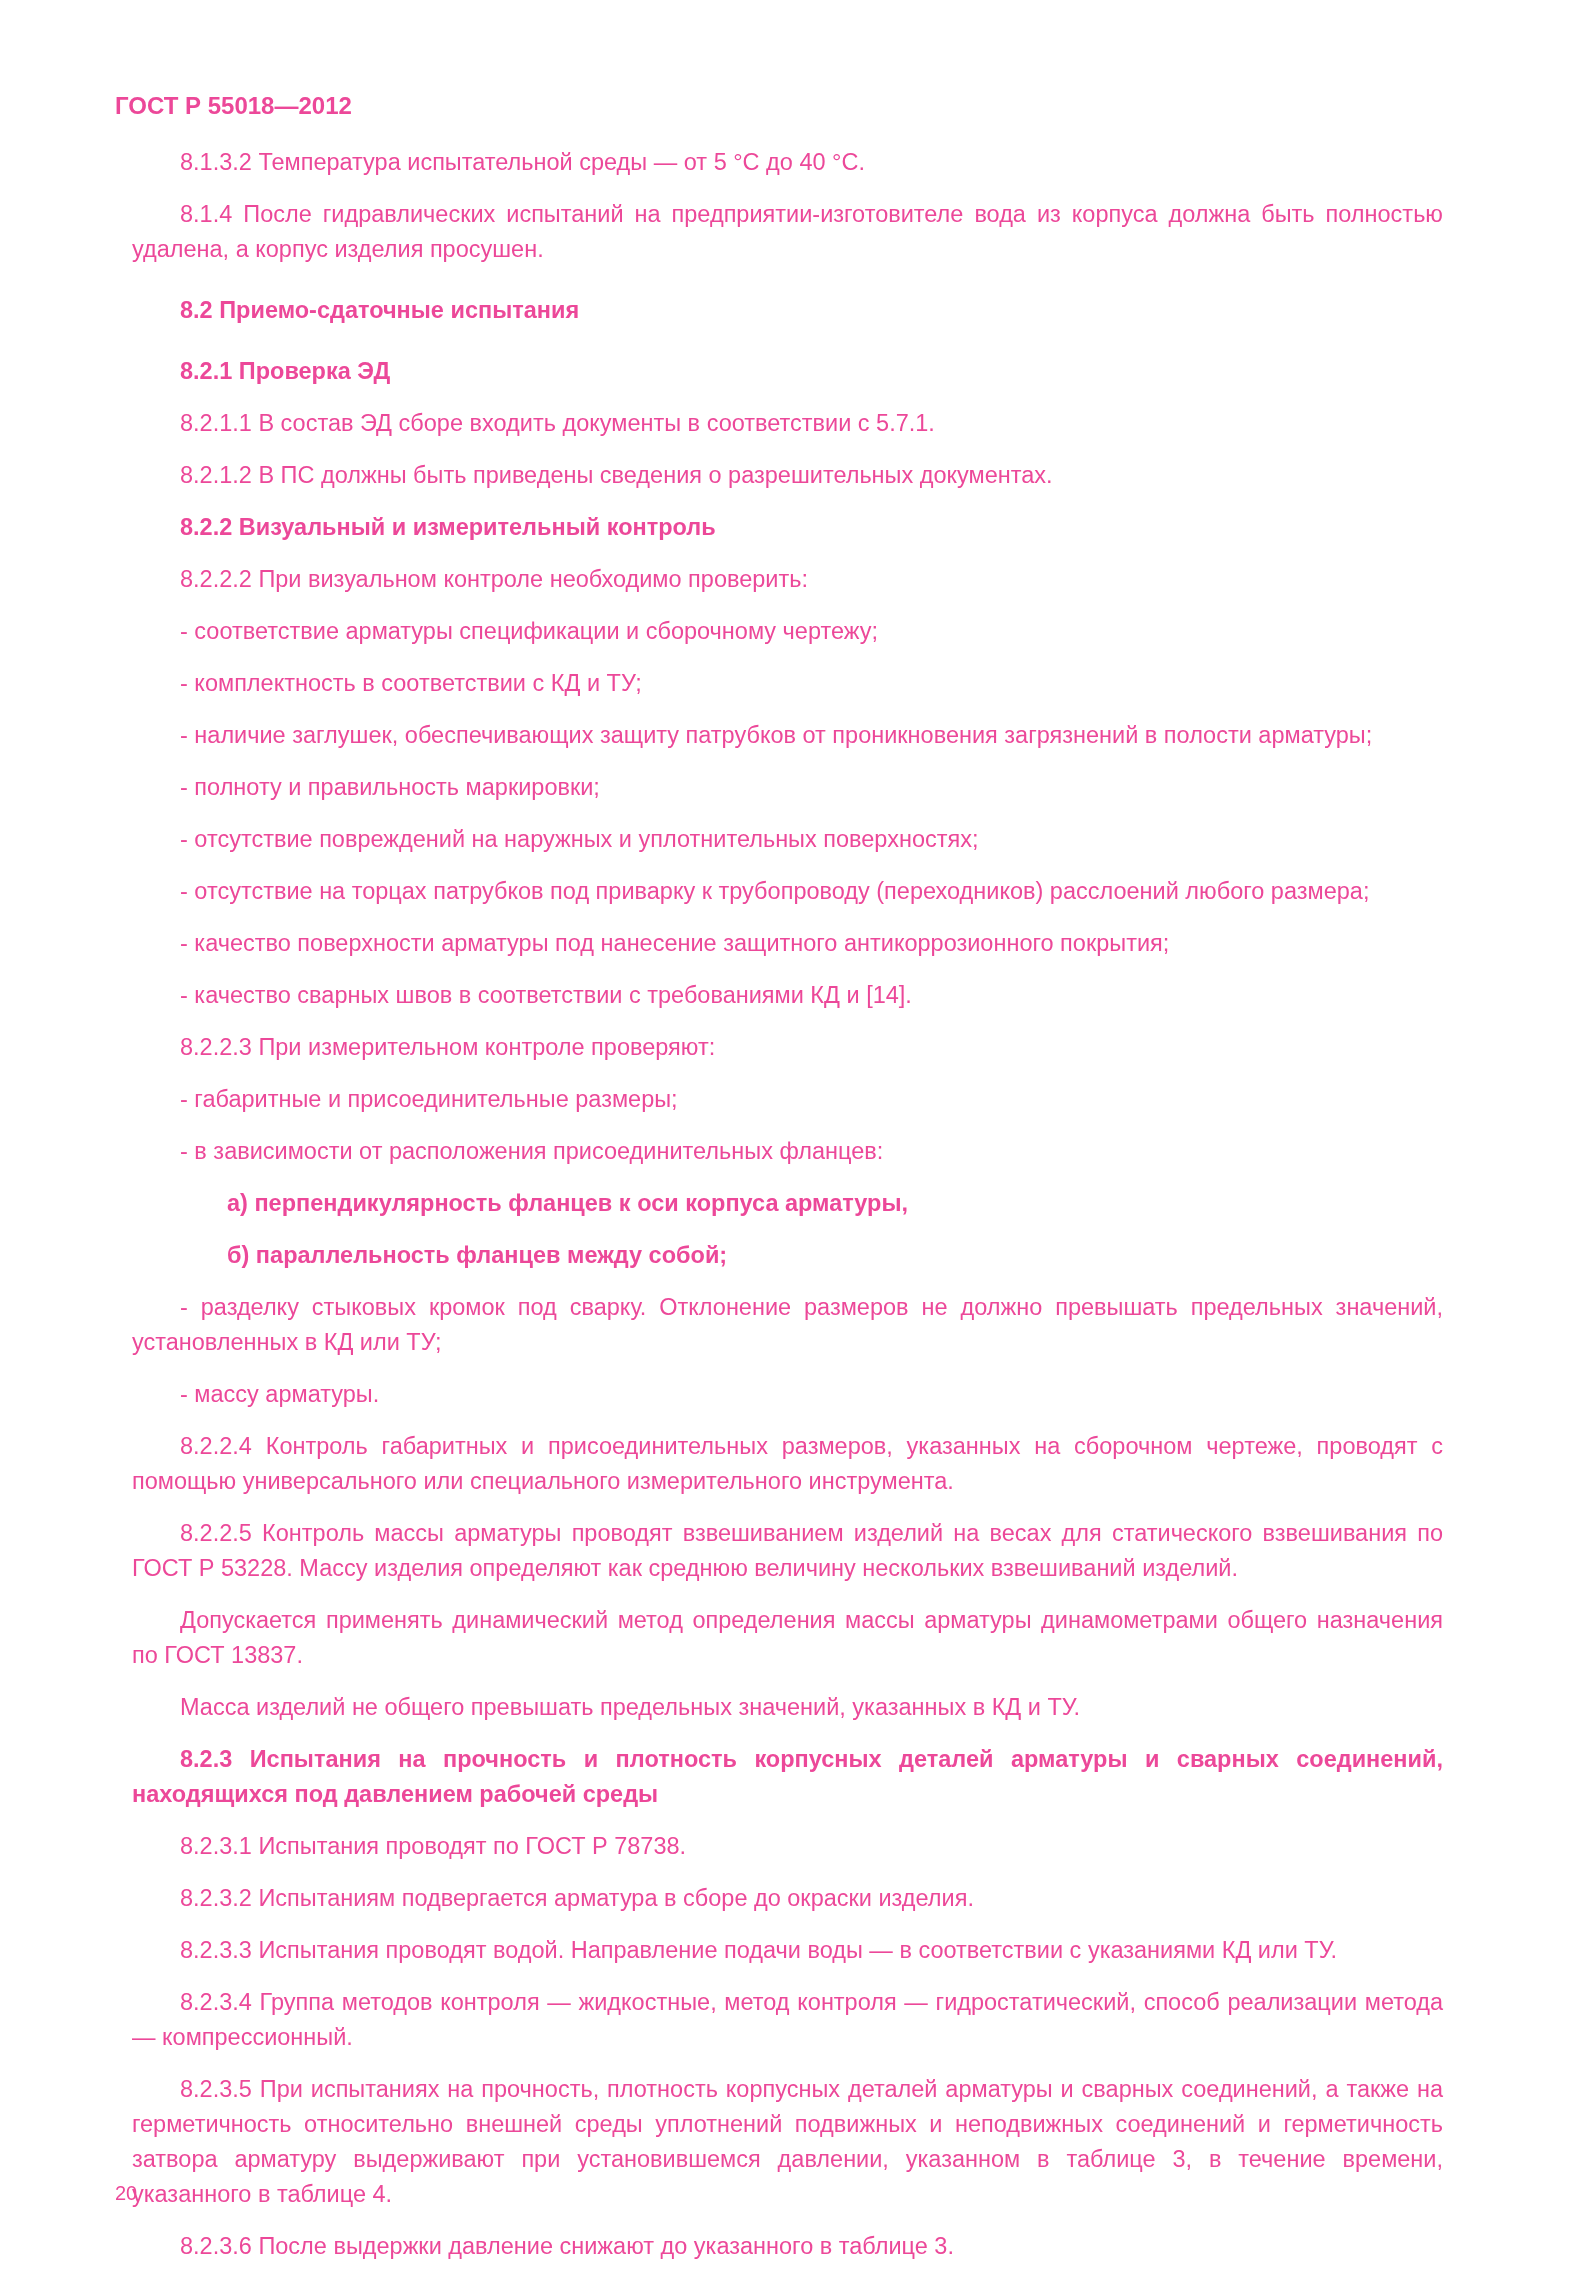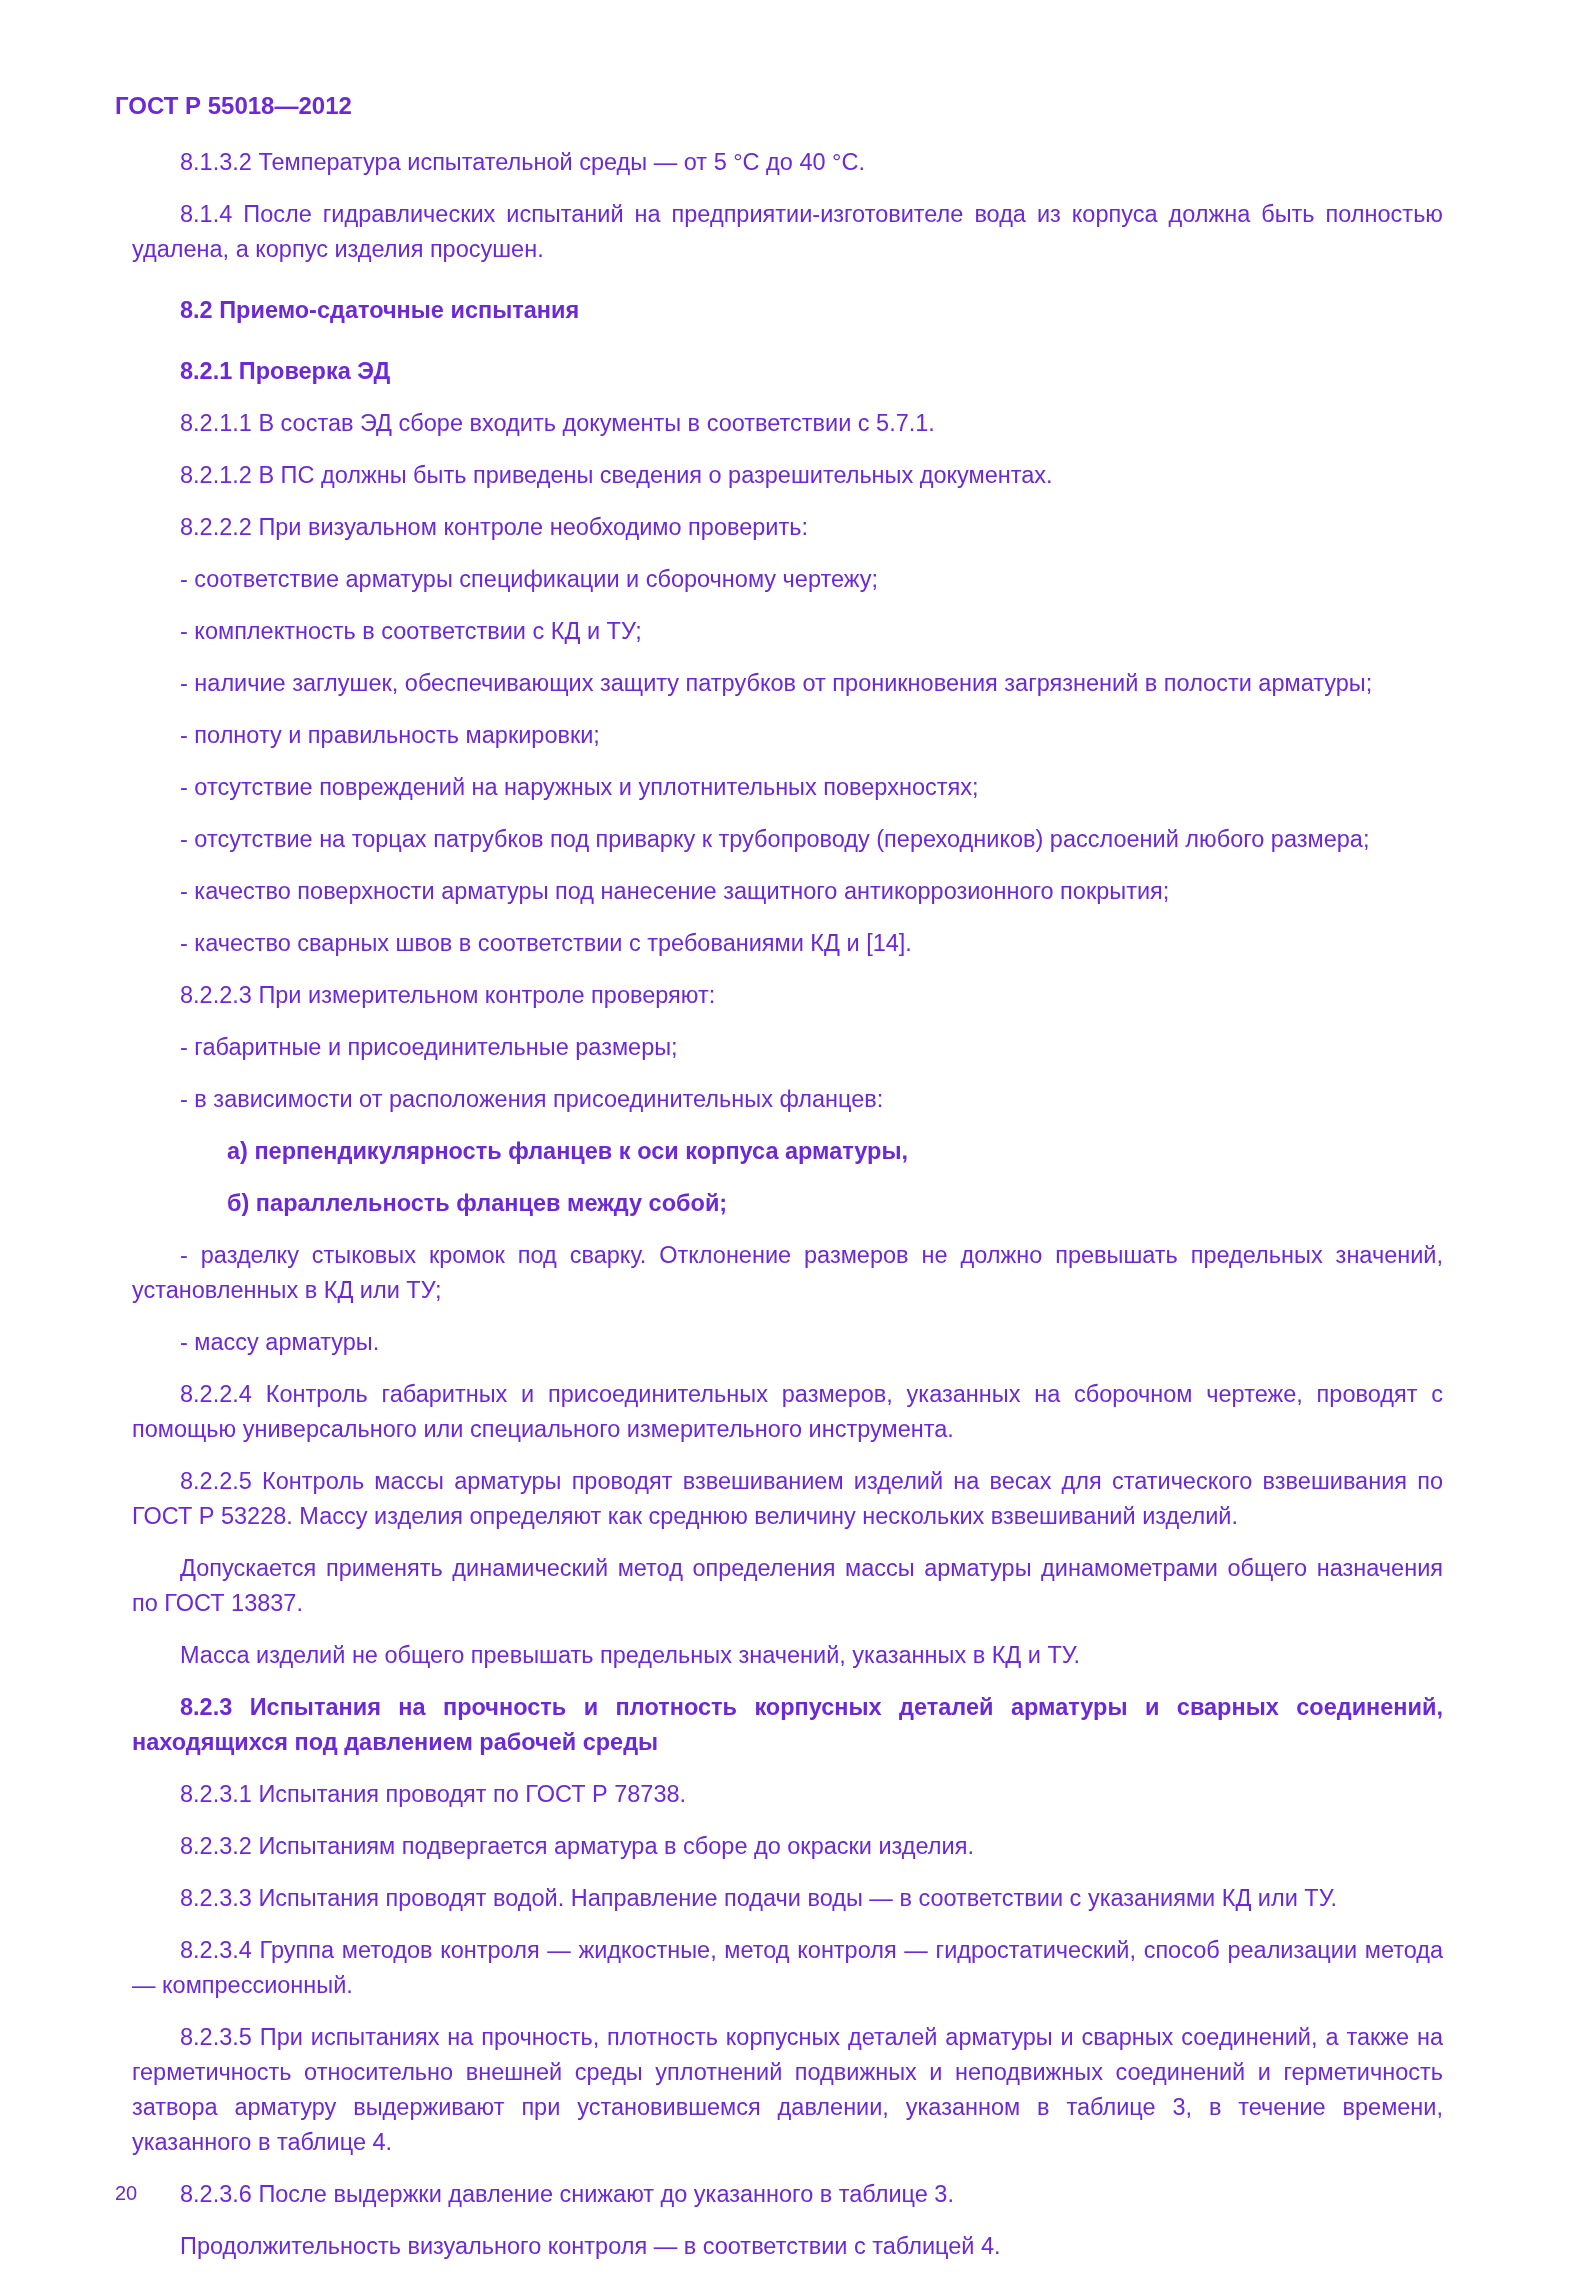--- a/index.html
+++ b/index.html
@@ -11,21 +11,21 @@
     position: relative;
     width: 1575px;
     height: 2283px;
     margin: 0 auto;
     background: #ffffff;
     box-sizing: border-box;
     padding: 88px 115px 0 115px;
     font-family: "Liberation Sans", "DejaVu Sans", sans-serif;
     font-size: 23.5px;
     line-height: 35px;
-    color: #6d28d9;
+    color: #ec4899;
   }
   .page-header {
     font-weight: bold;
     font-size: 24px;
     margin-bottom: 22px;
   }
   .page-body p {
     margin: 17px;
     text-align: justify;
     text-indent: 48px;
@@ -57,20 +57,21 @@
     <span>ГОСТ Р 55018—2012</span>
   </div>
 
   <div class="page-body">
     <p class="p">8.1.3.2 Температура испытательной среды — от 5 °С до 40 °С.</p>
     <p class="p">8.1.4 После гидравлических испытаний на предприятии-изготовителе вода из корпуса должна быть полностью удалена, а корпус изделия просушен.</p>
     <p class="h mt">8.2 Приемо-сдаточные испытания</p>
     <p class="h mt">8.2.1 Проверка ЭД</p>
     <p class="p">8.2.1.1 В состав ЭД сборе входить документы в соответствии с 5.7.1.</p>
     <p class="p">8.2.1.2 В ПС должны быть приведены сведения о разрешительных документах.</p>
+    <p class="h">8.2.2 Визуальный и измерительный контроль</p>
     <p class="p">8.2.2.2 При визуальном контроле необходимо проверить:</p>
     <p class="p">- соответствие арматуры спецификации и сборочному чертежу;</p>
     <p class="p">- комплектность в соответствии с КД и ТУ;</p>
     <p class="p">- наличие заглушек, обеспечивающих защиту патрубков от проникновения загрязнений в полости арматуры;</p>
     <p class="p">- полноту и правильность маркировки;</p>
     <p class="p">- отсутствие повреждений на наружных и уплотнительных поверхностях;</p>
     <p class="p">- отсутствие на торцах патрубков под приварку к трубопроводу (переходников) расслоений любого размера;</p>
     <p class="p">- качество поверхности арматуры под нанесение защитного антикоррозионного покрытия;</p>
     <p class="p">- качество сварных швов в соответствии с требованиями КД и [14].</p>
     <p class="p">8.2.2.3 При измерительном контроле проверяют:</p>

